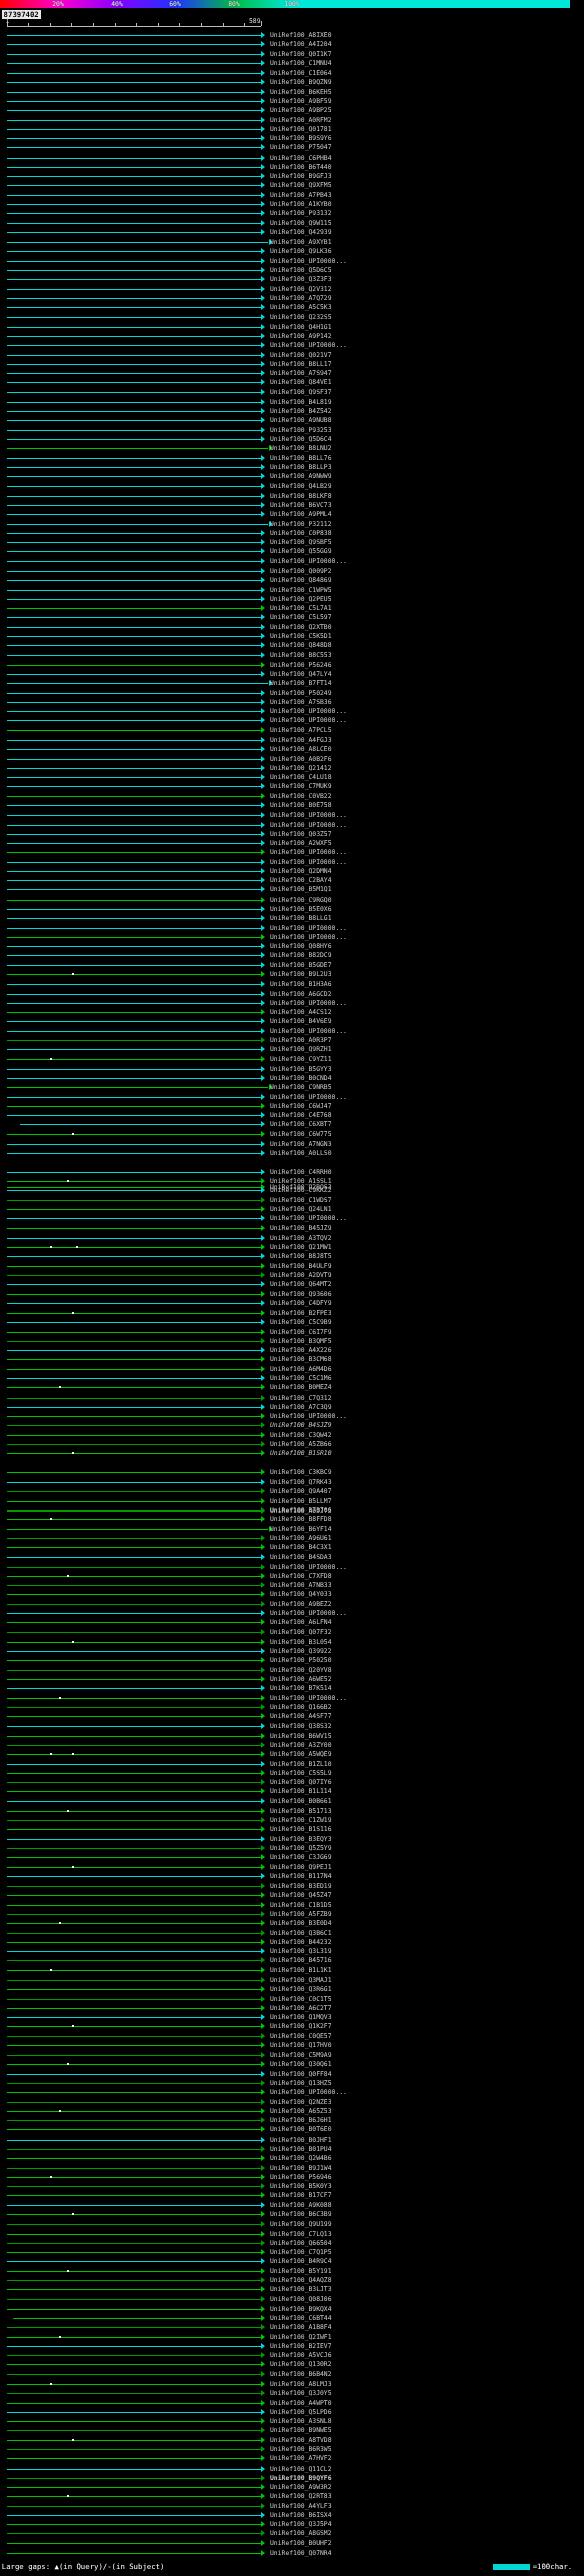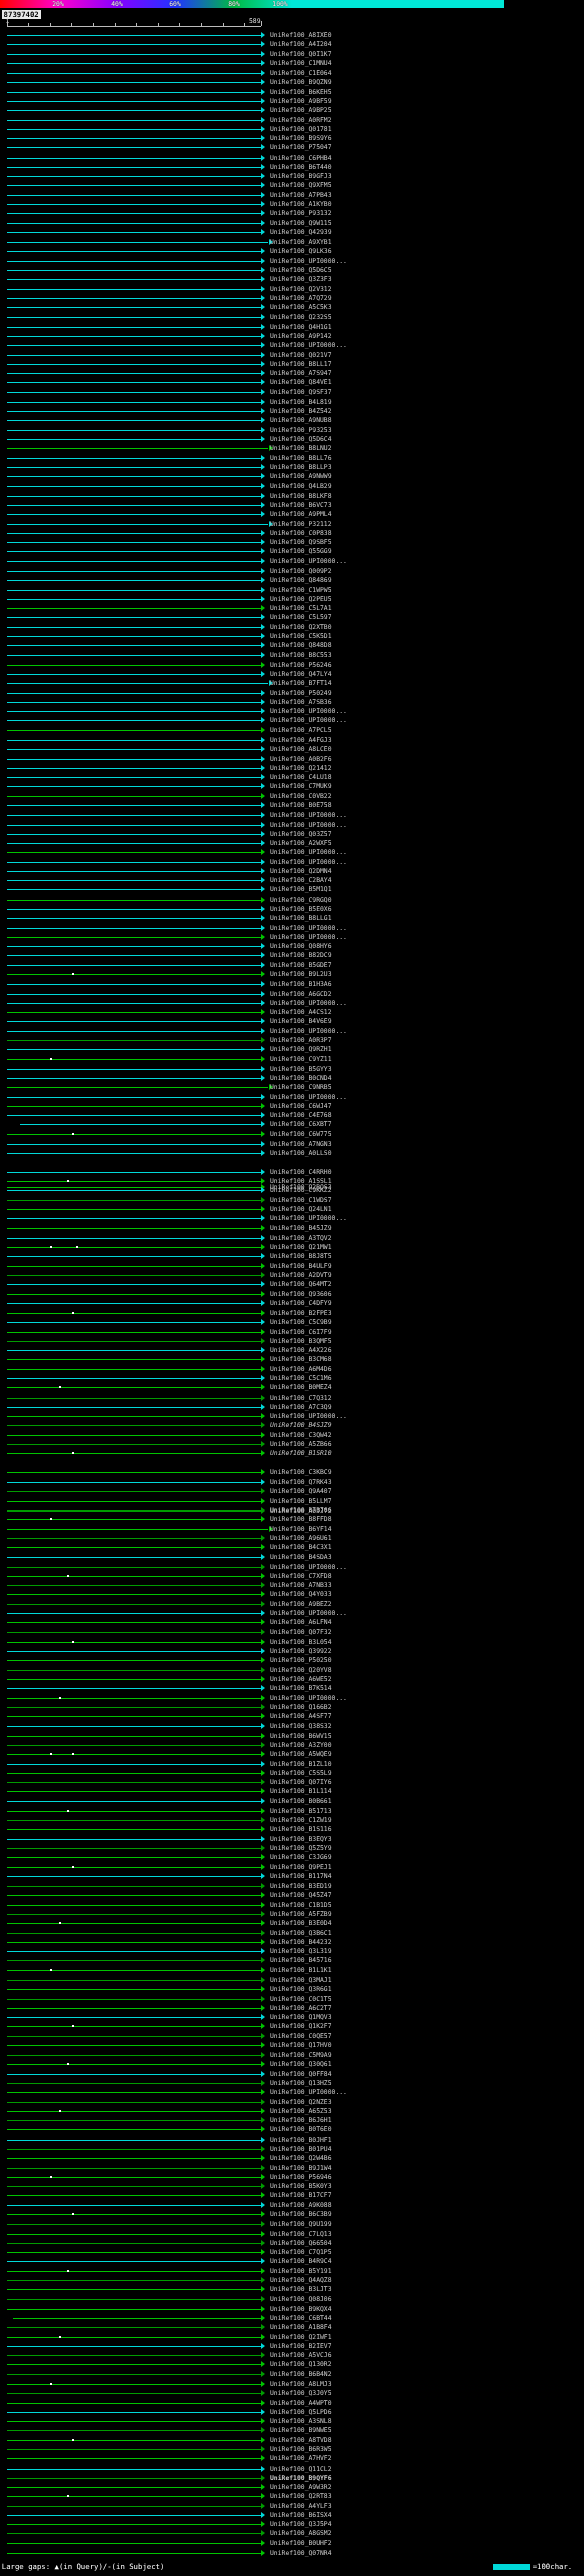--- a/index.html
+++ b/index.html
@@ -1,18 +1,18 @@
 <!DOCTYPE html>
 <html style="font-size:14.6px"><head>
 <meta charset="utf-8">
 <style>
   html,body{margin:0;padding:0;background:#000;}
   .canvas{position:relative;width:585px;height:2576px;background:#000;overflow:hidden;
           font-family:"DejaVu Sans Mono",monospace;}
-  .scalebar{position:absolute;top:0;left:0;width:504px;height:8.2px;}
+  .scalebar{position:absolute;top:0;left:0;width:570px;height:8.2px;}
   .scale-label{position:absolute;top:0.9px;font-size:6.4px;line-height:6.4px;color:#fff;
                transform:translateX(-50%);text-shadow:0 0 0.9px #000;}
   .query-box{position:absolute;top:10px;left:1.8px;height:9.1px;line-height:9.1px;
              background:#e8e8e8;color:#000;font-size:7.3px;padding:0 1.8px;font-weight:bold;}
   .ruler-start{position:absolute;top:17.4px;left:5.5px;font-size:6.4px;color:#ddd;}
   .ruler-end{position:absolute;top:17.4px;left:249px;font-size:6.4px;color:#ddd;}
   .ruler-line{position:absolute;top:25.6px;left:7.3px;width:254px;height:0.9px;background:#bbb;}
   .tick{position:absolute;top:-2.7px;width:0.9px;height:2.7px;background:#bbb;}
   .tick.end{top:-4.6px;height:4.6px;}
   .hit-row{position:absolute;left:0;width:585px;height:9.1px;}
@@ -31,21 +31,21 @@
 </head>
 <body>
 
 <div class="canvas">
 
   <div class="scalebar" id="scalebar" style="background: linear-gradient(90deg, rgb(255, 0, 0) 0px, rgb(255, 0, 204) 58px, rgb(136, 0, 255) 117px, rgb(34, 51, 255) 175px, rgb(0, 187, 68) 234px, rgb(0, 232, 216) 292px, rgb(0, 232, 216) 585px);">
       <span class="scale-label" style="left: 58px;">20%</span>
       <span class="scale-label" style="left: 117px;">40%</span>
       <span class="scale-label" style="left: 175px;">60%</span>
       <span class="scale-label" style="left: 234px;">80%</span>
-      <span class="scale-label" style="left: 280px;">100%</span>
+      <span class="scale-label" style="left: 292px;">100%</span>
     </div>
 
   <div class="query-box">87397402</div>
   <span class="ruler-start">1</span>
   <span class="ruler-end">589</span>
   <div class="ruler-line" id="ruler">
       <div class="tick" style="left: 21px;"></div>
       <div class="tick" style="left: 43px;"></div>
       <div class="tick" style="left: 64px;"></div>
       <div class="tick" style="left: 86px;"></div>

